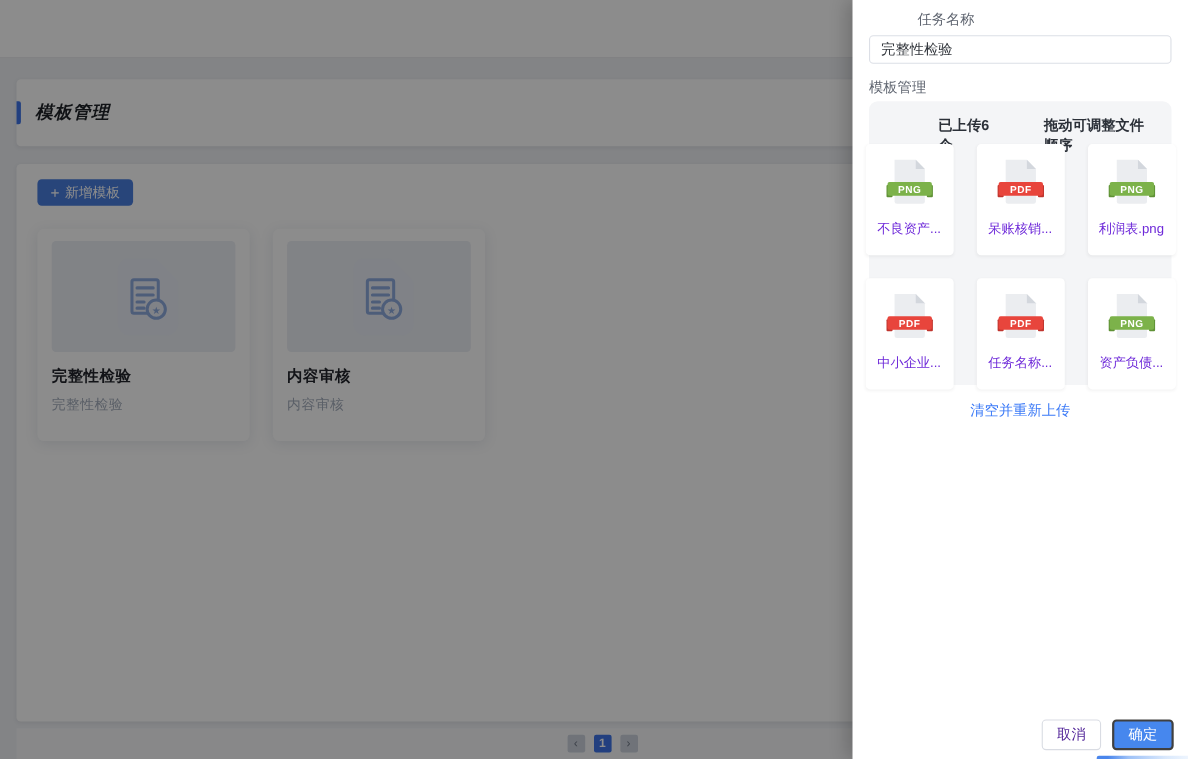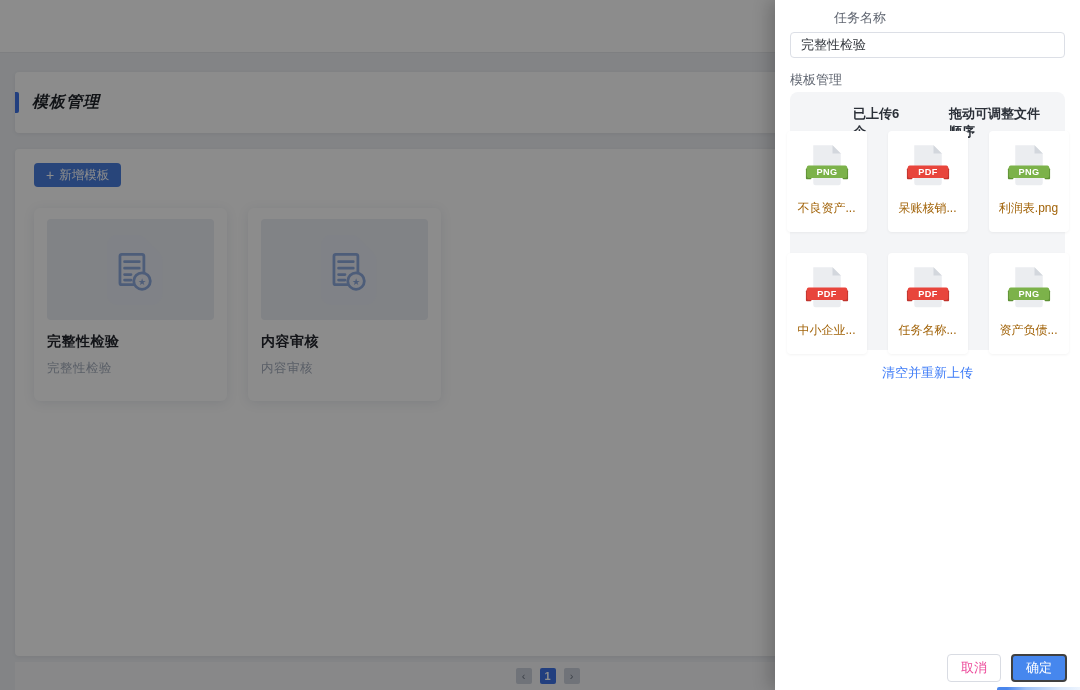--- a/index.html
+++ b/index.html
@@ -98,35 +98,35 @@
     display:grid; grid-template-columns:repeat(3,80px); gap:21px;
     justify-content:center;
   }
   .file-card {
     width:80px; height:101px; background:#ffffff; border-radius:4px;
     box-shadow:0 1px 3px rgba(0,0,0,0.05);
     display:flex; flex-direction:column; align-items:center;
     padding-top:11px; cursor:grab;
   }
   .file-name {
-    margin-top:11px; font-size:12px; color:#a16207; max-width:70px;
+    margin-top:11px; font-size:12px; color:#6d28d9; max-width:70px;
     white-space:nowrap; overflow:hidden; text-align:left;
   }
   .badge-text { font-size:10px; font-weight:bold; fill:#ffffff; letter-spacing:0.5px; }
 
   .clear-link {
     position:absolute; left:0; right:0; top:364px; text-align:center;
     font-size:13px; font-weight:500; color:#3d7bf7; cursor:pointer;
   }
 
   .drawer-footer {
     position:absolute; right:13px; top:654px; display:flex; gap:10px;
   }
   .btn { height:28px; border-radius:4px; font-size:13px; font-family:inherit; cursor:pointer; padding:0 13px; }
-  .btn-cancel { background:#ffffff; border:1px solid #d9dce3; color:#ec4899; }
+  .btn-cancel { background:#ffffff; border:1px solid #d9dce3; color:#4c1d95; }
   .btn-confirm { background:#4687ee; border:2px solid #404040; color:#ffffff; }
 
   .bottom-strip {
     position:absolute; left:222px; right:0; bottom:0; height:3px;
     background:linear-gradient(to right,#4a86ec 0%,#4a86ec 12%,#9dc1f7 35%,#d9e8fc 75%,#eef5fe 100%);
     border-radius:2px 0 0 0;
   }
 </style>
 </head>
 <body>

